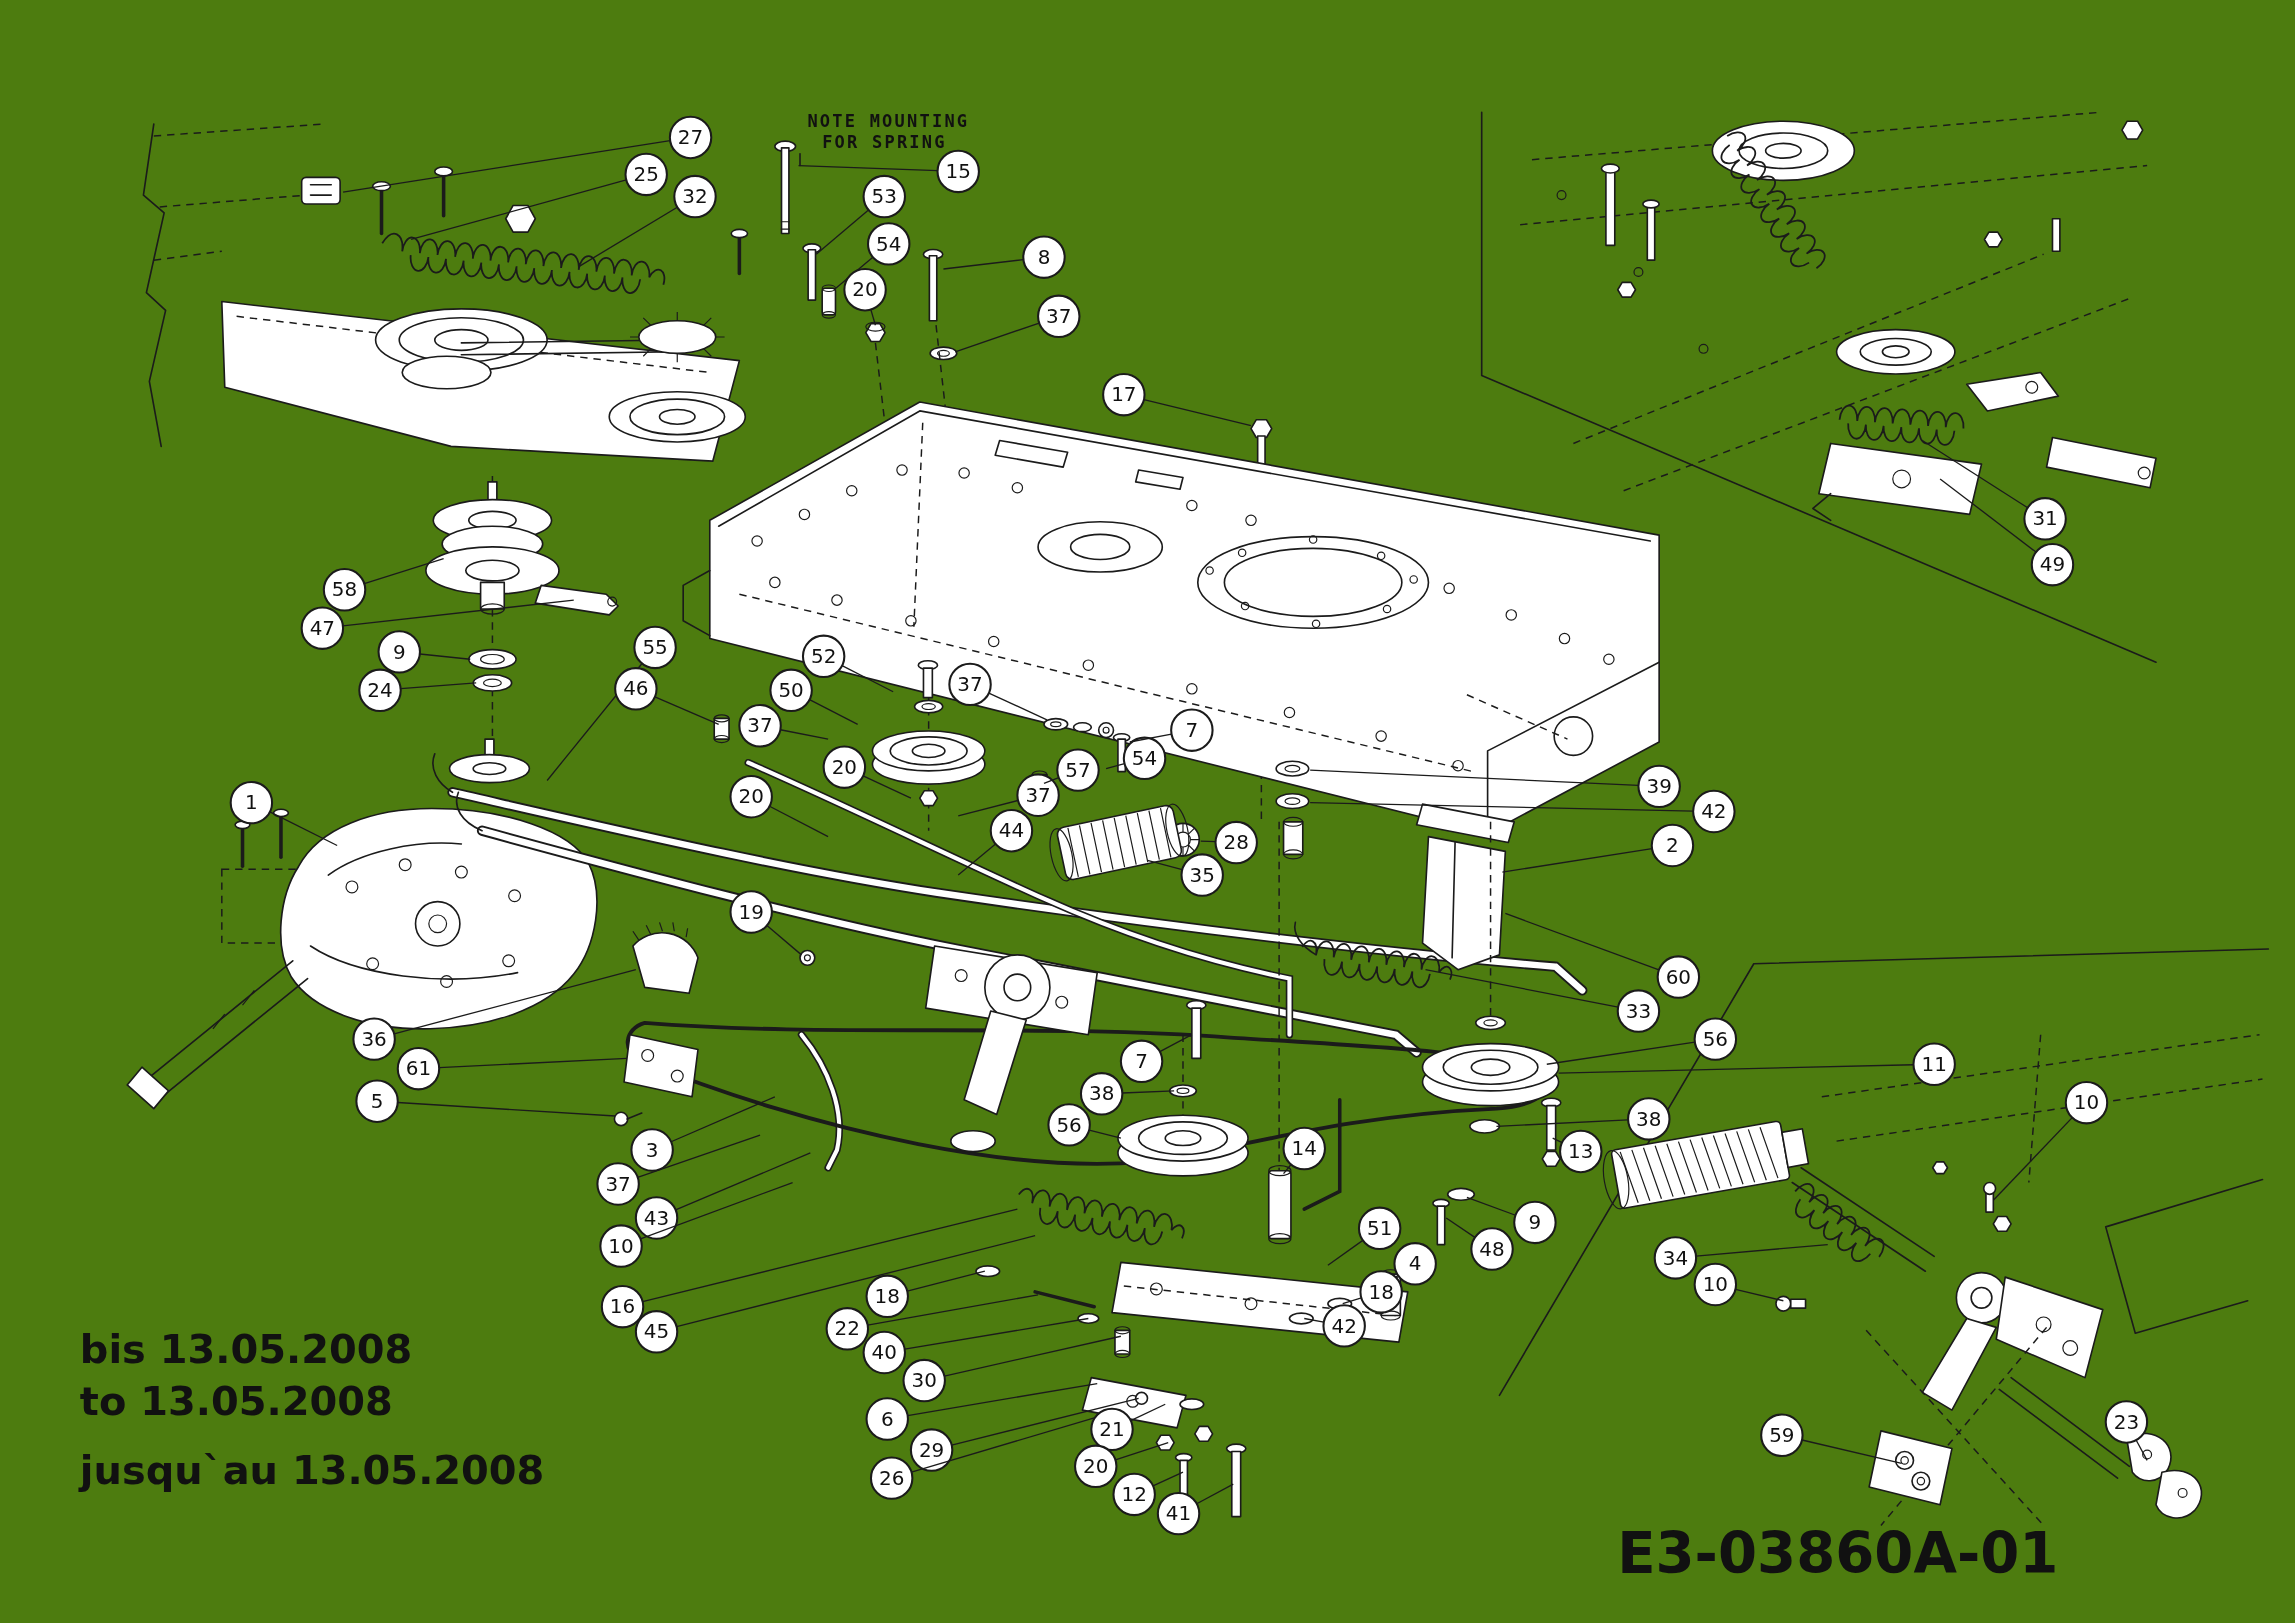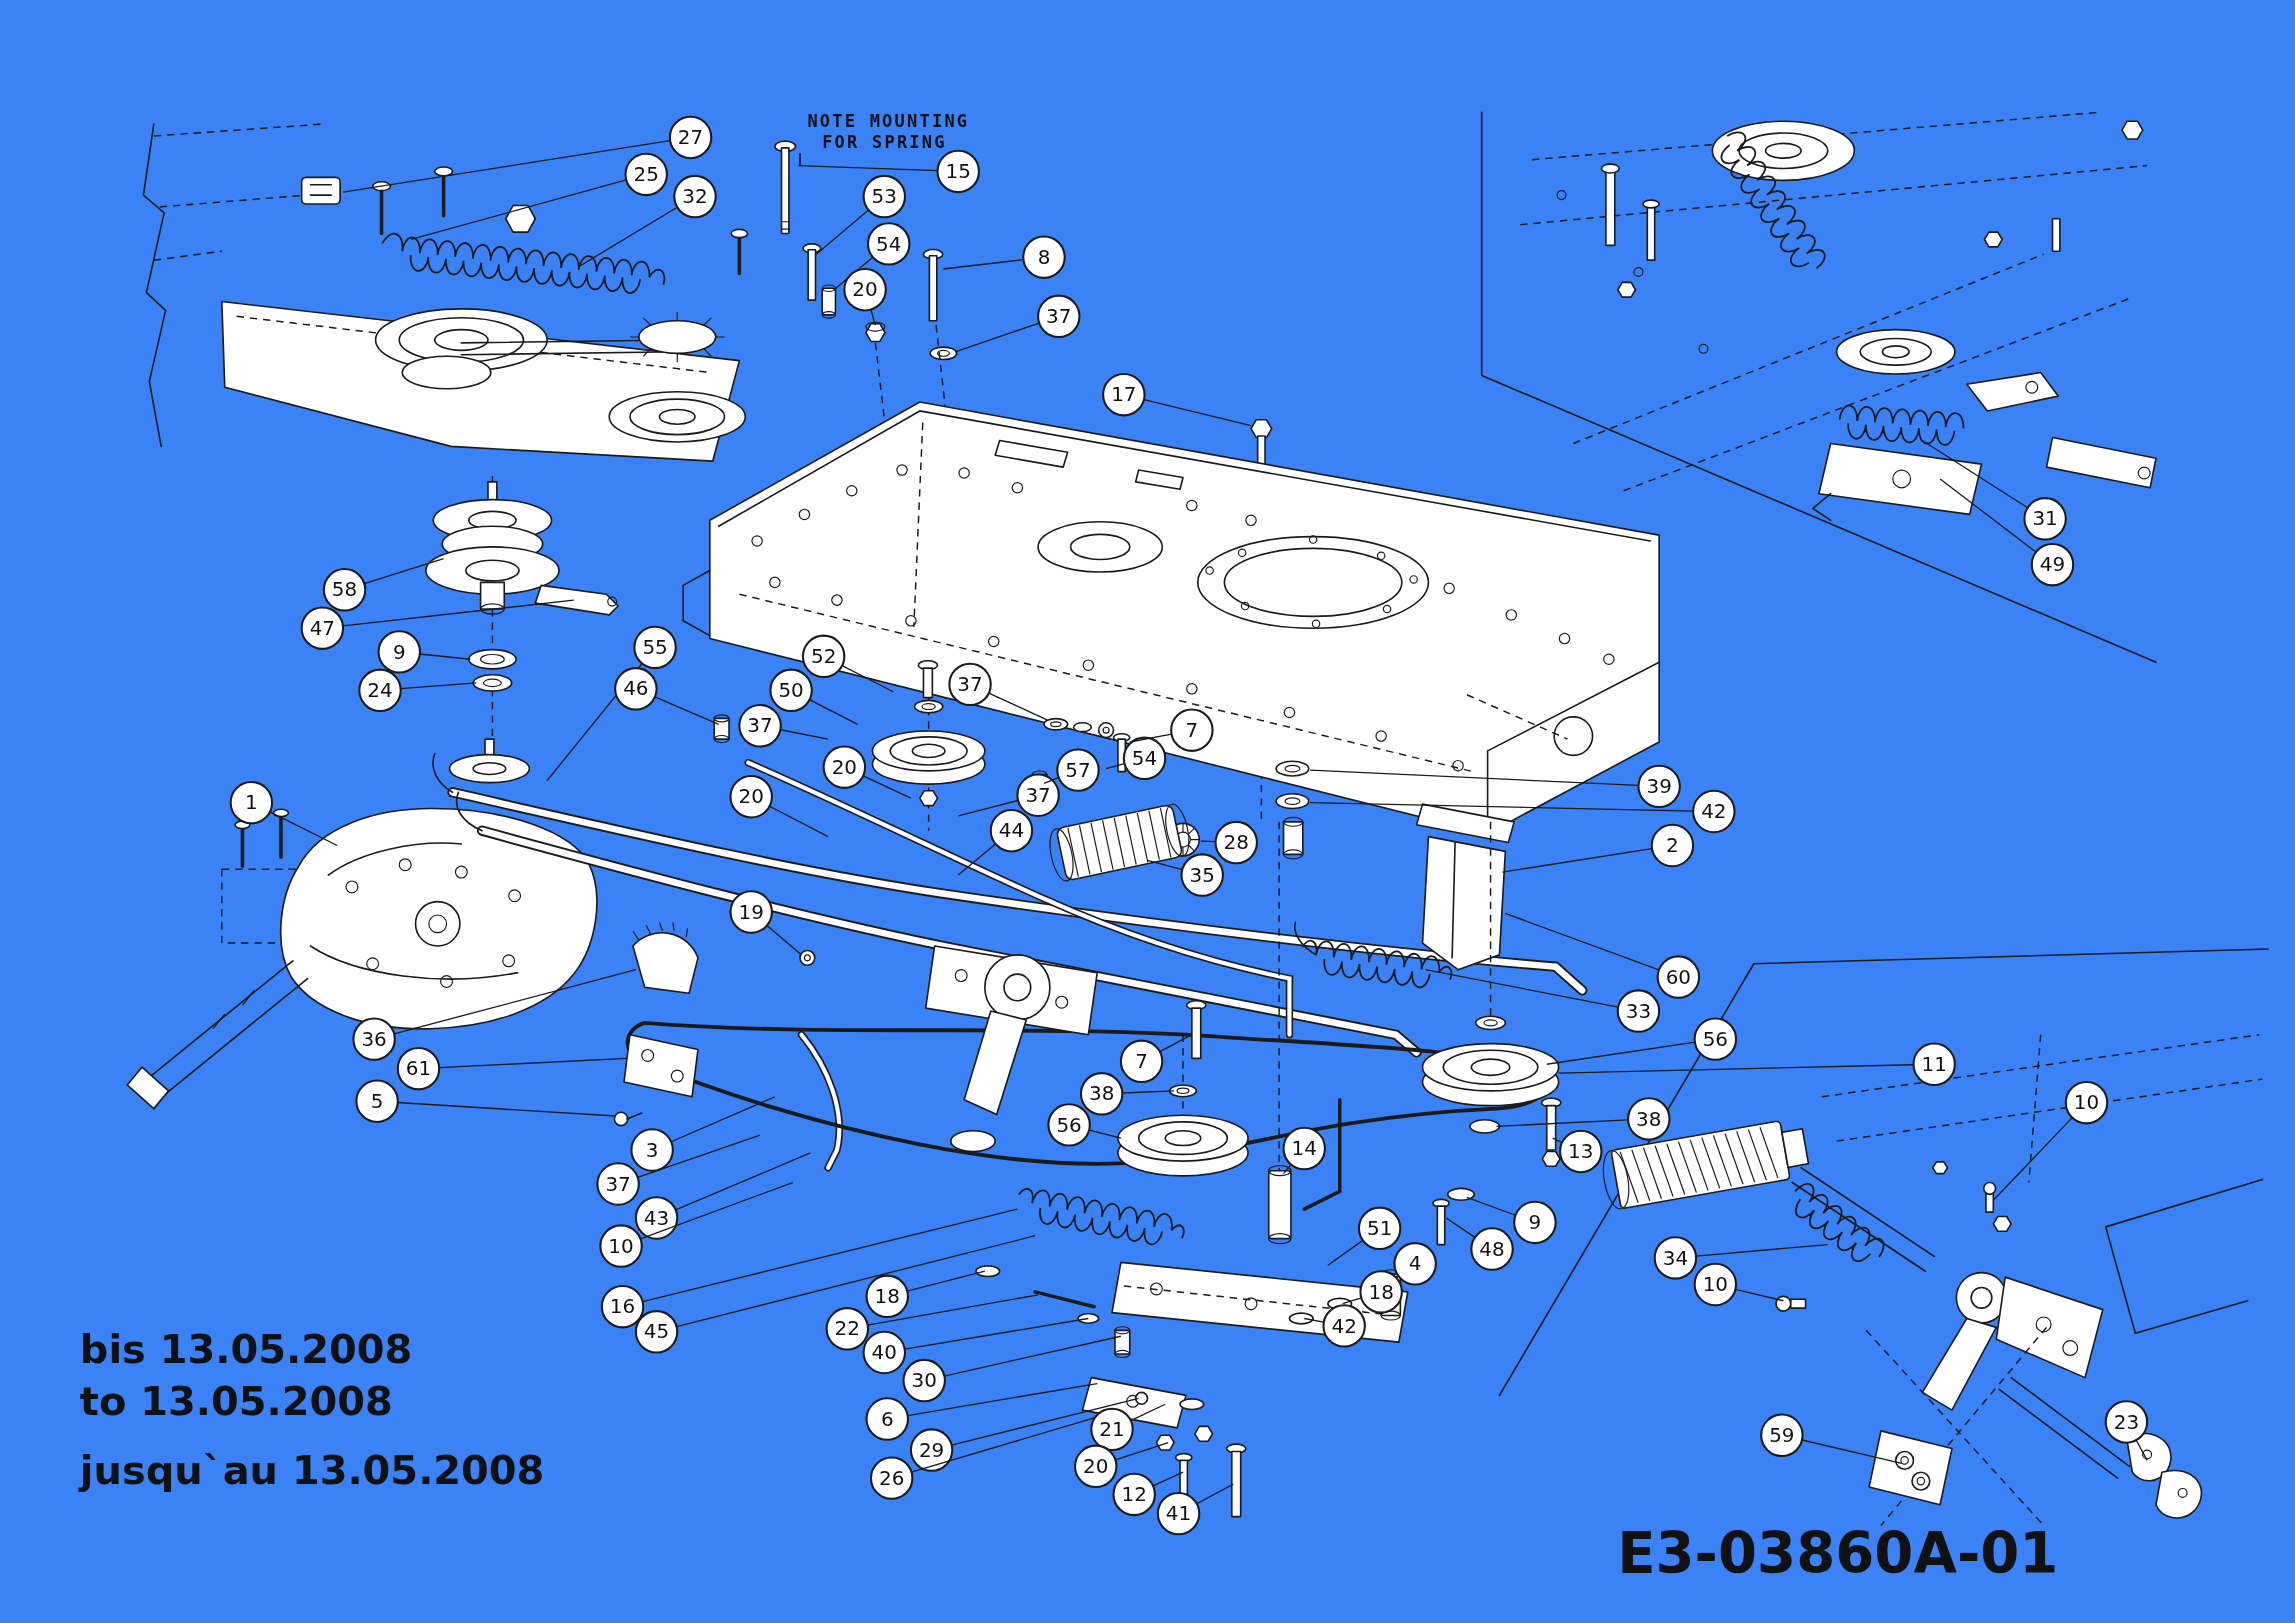--- a/index.html
+++ b/index.html
@@ -1,16 +1,16 @@
 <!DOCTYPE html>
 <html style="font-size:8.7px"><head>
 <meta charset="utf-8">
 <style>
   html,body{margin:0;padding:0;background:#fff;}
-  .page{position:relative;width:2295px;height:1623px;background:#3b82f6;overflow:hidden;}
+  .page{position:relative;width:2295px;height:1623px;background:#4d7c0f;overflow:hidden;}
   .page svg{position:absolute;left:0;top:0;width:100%;height:100%;}
   .ln{stroke:#1b1b1b;stroke-width:1.1;fill:none;stroke-linecap:round;stroke-linejoin:round;}
   .lnf{stroke:#1b1b1b;stroke-width:1.1;fill:#fff;stroke-linejoin:round;}
   .lnd{stroke:#1b1b1b;stroke-width:1;fill:none;stroke-dasharray:5 4;}
   .lnt{stroke:#1b1b1b;stroke-width:.8;fill:none;}
   .tube{stroke:#1b1b1b;stroke-width:7;fill:none;stroke-linecap:round;}
   .tube-core{stroke:#fff;stroke-width:4.4;fill:none;stroke-linecap:round;}
   .rod{stroke:#1b1b1b;stroke-width:5;fill:none;stroke-linecap:round;}
   .rod-core{stroke:#fff;stroke-width:2.8;fill:none;stroke-linecap:round;}
   .thin-rod{stroke:#1b1b1b;stroke-width:2.4;fill:none;stroke-linecap:round;}

